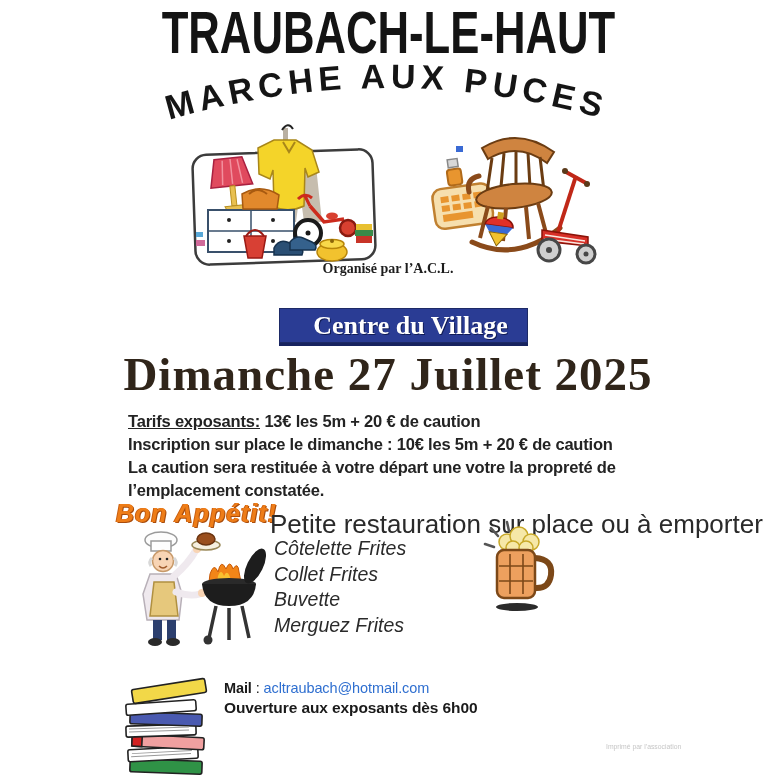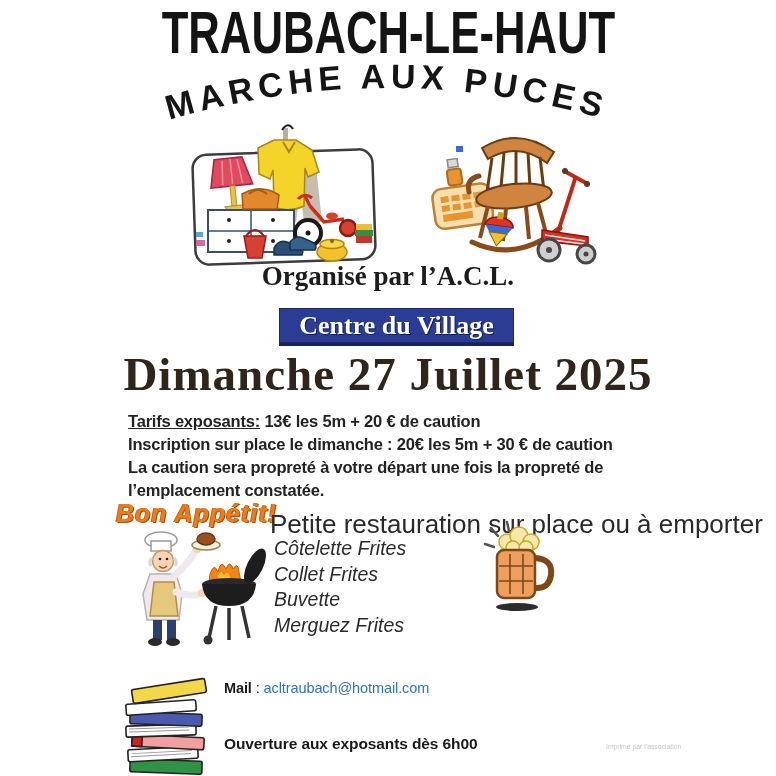--- a/index.html
+++ b/index.html
@@ -11,24 +11,24 @@
   .title-text{display:inline-block;font-family:"Liberation Sans",sans-serif;font-weight:bold;
               font-size:59px;line-height:1;color:#141414;white-space:nowrap;
               transform:scaleX(.74);transform-origin:50% 50%;letter-spacing:0px;}
   .arch-svg{position:absolute;top:54px;left:157px;}
 
   
   .clip{position:absolute;}
 
   
   .organizer{position:absolute;top:261px;left:0;width:776px;text-align:center;
-             font-family:"Liberation Serif",serif;font-weight:bold;font-size:27px;color:#1d1d1d;}
+             font-family:"Liberation Serif",serif;font-weight:bold;font-size:14px;color:#1d1d1d;}
   .banner{position:absolute;left:279px;top:308px;width:233px;height:33px;background:#2a3c94;
           border:1px solid #1d2a66;box-shadow:0 3px 0 #17235f;
-          display:flex;align-items:center;justify-content:center;}
+          display:flex;align-items:center;justify-content:center;padding-left:14px;}
   .banner span{font-family:"Liberation Serif",serif;font-weight:bold;font-size:26px;color:#ffffff;
                text-shadow:1px 1px 0 #111c55;white-space:nowrap;}
   .date-line{position:absolute;top:347px;left:0;width:776px;text-align:center;
              font-family:"Liberation Serif",serif;font-weight:bold;font-size:47px;
              color:#30251a;letter-spacing:1px;}
 
   
   .tarifs{position:absolute;left:128px;top:410px;width:560px;
           font-weight:bold;font-size:16.5px;line-height:23px;color:#232323;letter-spacing:-.2px;}
   .tarifs .u{text-decoration:underline;}
@@ -40,21 +40,21 @@
   .food-intro{position:absolute;left:270px;top:509px;font-size:26px;color:#2a2a2a;}
   .menu{position:absolute;left:274px;top:536px;font-style:italic;font-size:19.5px;
         line-height:25.5px;color:#2a2a2a;}
 
   
   .contact{position:absolute;left:224px;top:678px;font-size:14.5px;line-height:20px;
            color:#1a1a1a;letter-spacing:-.1px;}
   .contact b{font-weight:bold;}
   .contact .phones{font-weight:bold;}
   .contact .email{color:#2f6fd0;}
-  .contact .opening{font-weight:bold;font-size:15.5px;margin-top:36px;}
+  .contact .opening{font-weight:bold;font-size:15.5px;}
   .fine-print{position:absolute;left:606px;top:743px;font-size:8px;color:#c6c6c6;
               transform:scale(.85);transform-origin:left top;}
 </style>
 </head>
 <body>
 
 <div class="page">
 
   <div class="title-wrap">
     <span class="title-text">TRAUBACH-LE-HAUT</span>
@@ -168,22 +168,22 @@
   <div class="organizer">Organisé par l’A.C.L.</div>
 
   <div class="banner">
     <span>Centre du Village</span>
   </div>
 
   <div class="date-line">Dimanche 27 Juillet 2025</div>
 
   <div class="tarifs">
     <div><span class="u">Tarifs exposants:</span><span> 13€ les 5m + 20 € de caution</span></div>
-    <div>Inscription sur place le dimanche : 20€ les 5m + 30 € de caution</div>
-    <div>La caution sera propreté à votre départ une fois la propreté de</div>
+    <div>Inscription sur place le dimanche : 10€ les 5m + 20 € de caution</div>
+    <div>La caution sera restituée à votre départ une votre la propreté de</div>
     <div>l’emplacement constatée.</div>
   </div>
 
   <div class="bon-appetit">Bon Appétit!</div>
 
   <svg class="clip" style="left:126px;top:530px" width="140" height="120" viewBox="0 0 140 120">
 
     <ellipse cx="35" cy="10" rx="16" ry="8" fill="#fdfdfd" stroke="#9a9a9a" stroke-width="1.5"></ellipse>
     <rect x="25" y="11" width="20" height="10" fill="#fdfdfd" stroke="#9a9a9a" stroke-width="1.5"></rect>
     <circle cx="37" cy="31" r="10.5" fill="#f8d4b4" stroke="#c89a6a" stroke-width="1.5"></circle>

